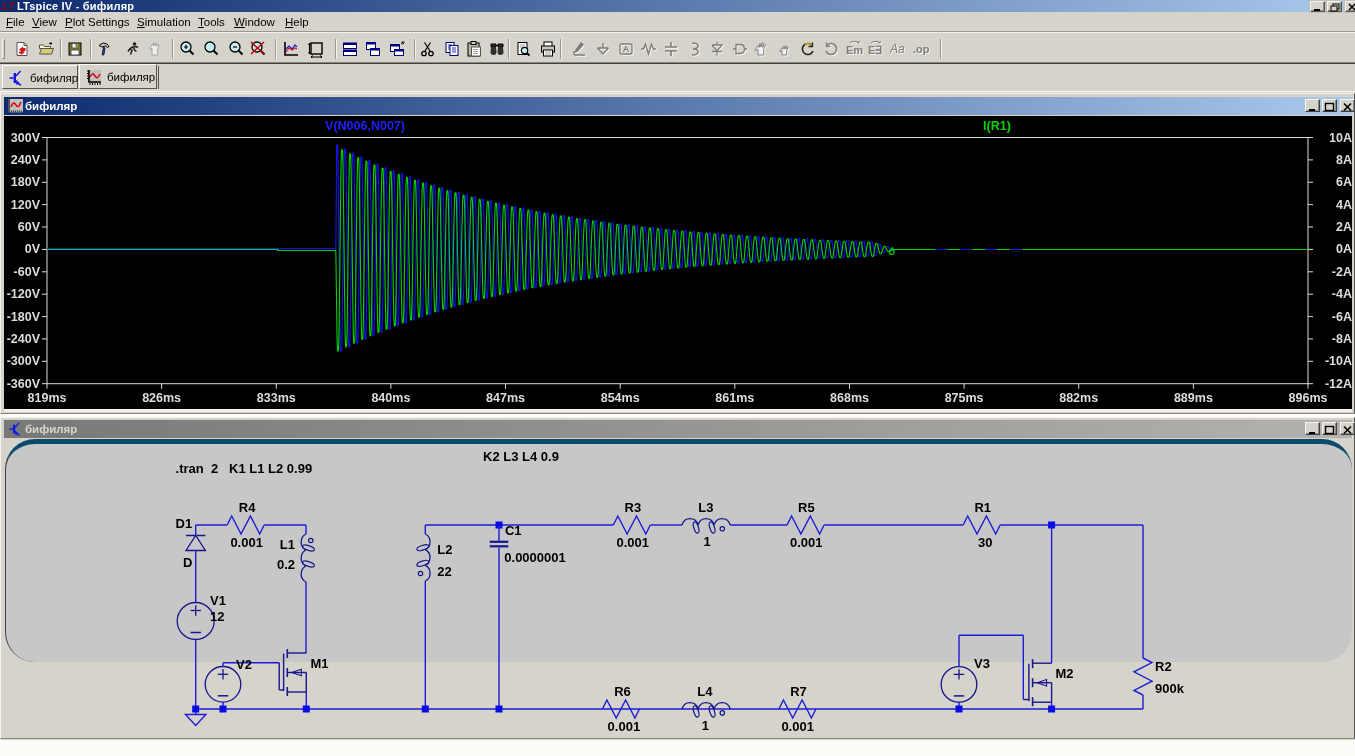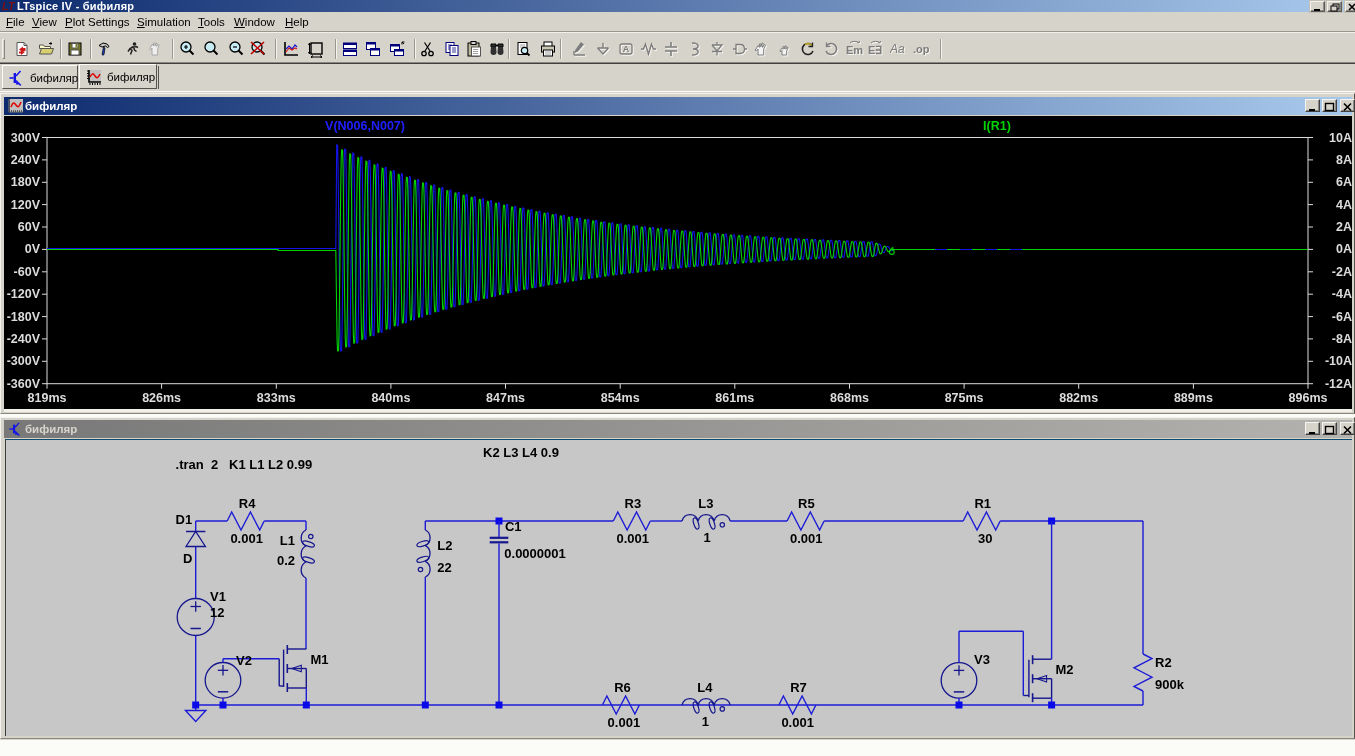--- a/index.html
+++ b/index.html
@@ -33,21 +33,21 @@
 
 #wavewin { left:0; top:93px; width:1355px; height:321px; background:#d6d3ca; border-top:1px solid #f4f2ec; border-left:1px solid #f4f2ec; border-right:1px solid #55534e; border-bottom:1px solid #8a877e; }
 #wavetitle { position:absolute; left:3px; top:3px; width:1348px; height:18px; background:linear-gradient(to right,#0d2a6e,#a9c9ec); }
 #wavetitle .wtext { position:absolute; left:21px; top:3px; color:#fff; font-weight:bold; font-size:11.5px; }
 #waveplot { position:absolute; left:3px; top:22px; width:1348px; height:293px; background:#000; }
 .mdibtn { position:absolute; width:15px; height:13px; background:#d6d3ca; border-top:1px solid #f6f4ee; border-left:1px solid #f6f4ee; border-right:1px solid #404040; border-bottom:1px solid #404040; box-shadow:inset -1px -1px 0 #8a8a84; }
 
 #schwin { left:0; top:417px; width:1355px; height:322px; background:#d6d3ca; border-top:1px solid #f4f2ec; border-left:1px solid #f4f2ec; border-right:1px solid #55534e; border-bottom:1px solid #8a877e; }
 #schtitle { position:absolute; left:3px; top:2px; width:1348px; height:18px; background:linear-gradient(to right,#787878,#b4b2ae); }
 #schtitle .wtext { position:absolute; left:21px; top:3px; color:#d8d5cc; font-weight:bold; font-size:11.5px; }
-#schcanvas { position:absolute; left:4px; top:21px; width:1347px; height:297px; background:#c7c7c7; border-top:1px solid #0c4a6e; border-left:1px solid #3c3c3c; }
+#schcanvas { position:absolute; left:4px; top:21px; width:1347px; height:223px; background:#c7c7c7; border-top:5px solid #0c4a6e; border-left:1px solid #3c3c3c;border-radius:30px; }
 #botstrip { left:0; top:739px; width:1355px; height:17px; background:#fbfbf8; border-top:1px solid #d8d5ce; }
 </style>
 </head>
 <body>
 <div id="app">
   <div id="menubar" class="abs">
     <span class="mi" style="left:6px"><u>F</u>ile</span>
     <span class="mi" style="left:32px"><u>V</u>iew</span>
     <span class="mi" style="left:65px"><u>P</u>lot Settings</span>
     <span class="mi" style="left:137px"><u>S</u>imulation</span>

